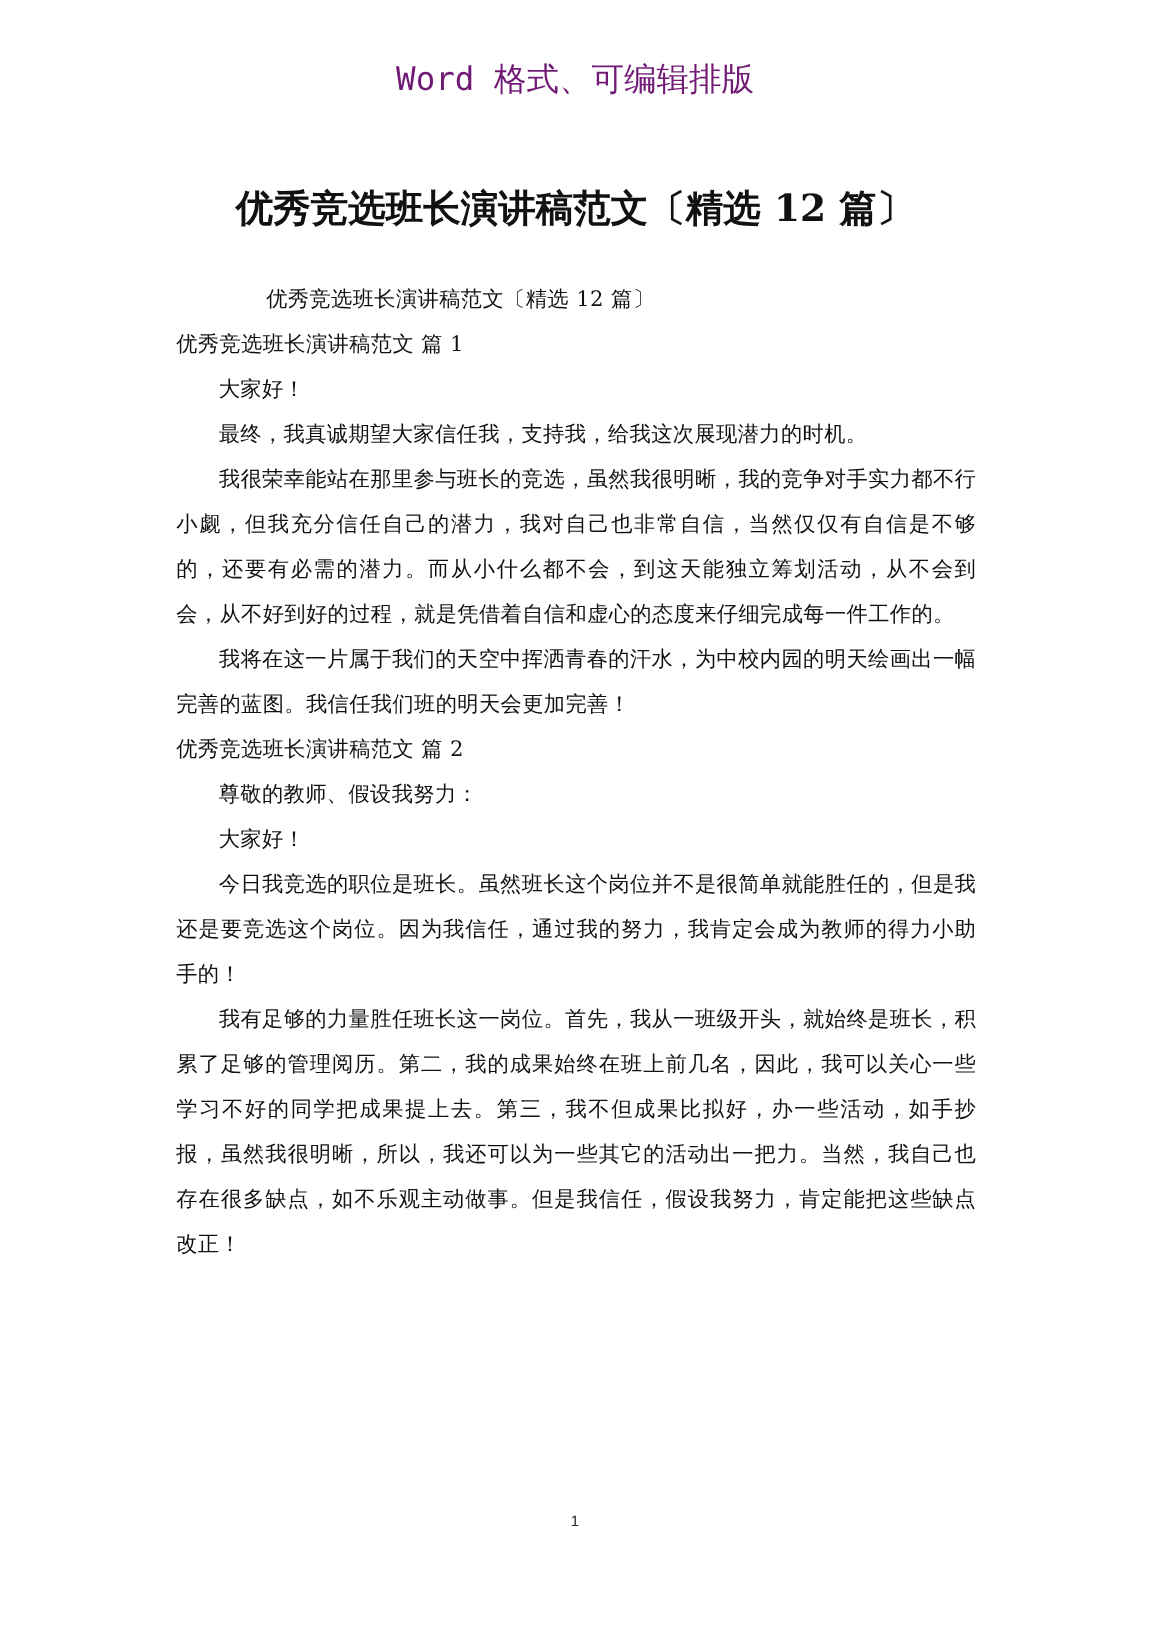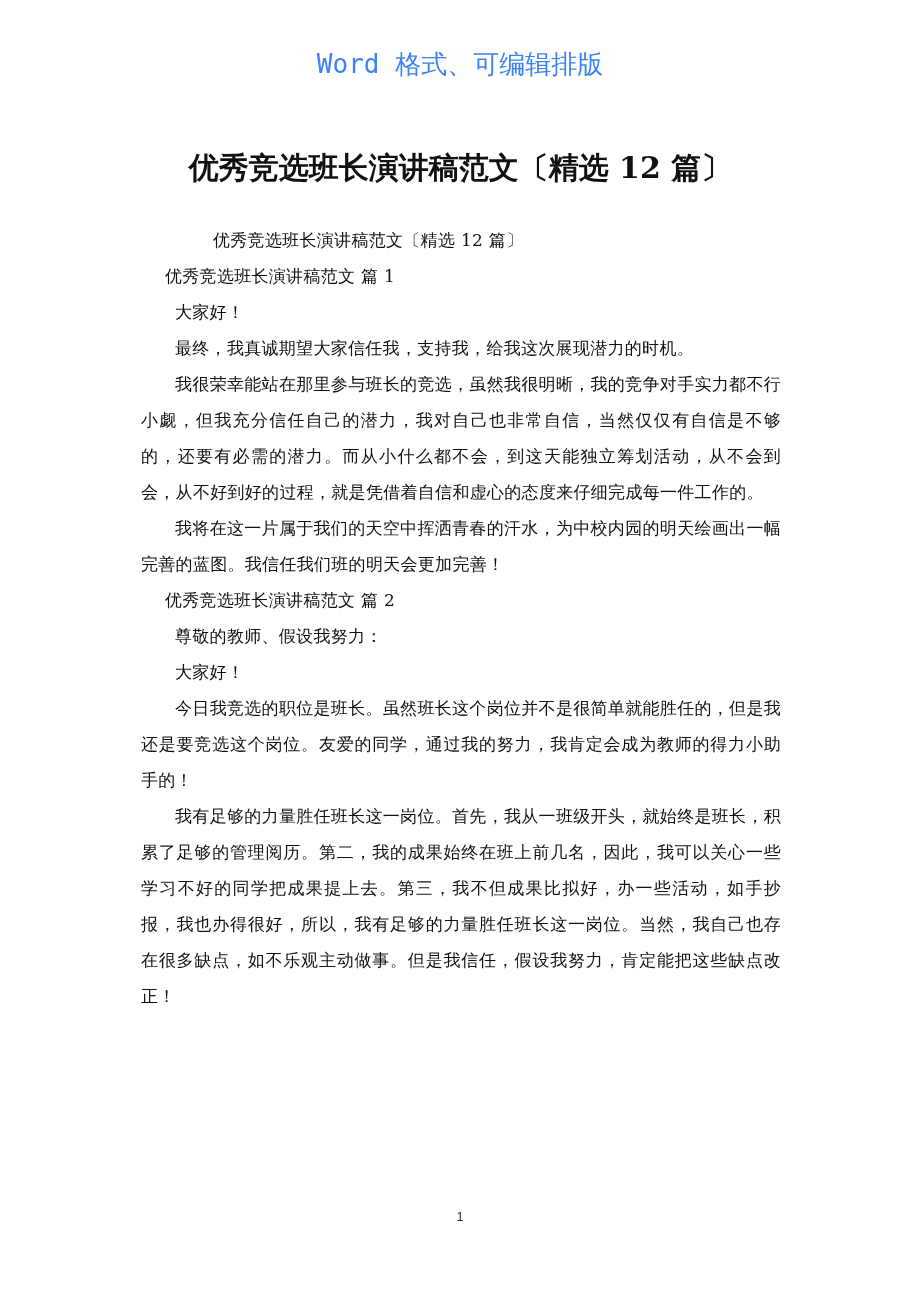--- a/index.html
+++ b/index.html
@@ -16,21 +16,21 @@
       color: #111111;
     }
     .banner {
       position: absolute;
       top: 44px;
       left: 0;
       width: 920px;
       text-align: center;
       font-size: 26px;
       line-height: 40px;
-      color: #3b82f6;
+      color: #701a75;
       font-family: "DejaVu Sans Mono", "Liberation Mono", monospace;
       letter-spacing: 0px;
     }
     .doc-title {
       position: absolute;
       top: 146px;
       left: 0;
       width: 920px;
       text-align: center;
       font-size: 30px;
@@ -56,21 +56,20 @@
       text-align-last: left;
     }
     .content .indent {
       text-indent: 34px;
     }
     .content .subtitle {
       padding-left: 72px;
     }
     .content .heading {
       text-indent: 0;
-      margin-left: 24px;
     }
     .page-number {
       position: absolute;
       top: 1208px;
       left: 0;
       width: 920px;
       text-align: center;
       font-size: 12px;
       line-height: 18px;
       font-family: "Liberation Sans", sans-serif;
@@ -89,17 +88,17 @@
 
   <p class="heading">优秀竞选班长演讲稿范文 篇 1</p>
   <p class="indent">大家好！</p>
   <p class="indent">最终，我真诚期望大家信任我，支持我，给我这次展现潜力的时机。</p>
   <p class="indent">我很荣幸能站在那里参与班长的竞选，虽然我很明晰，我的竞争对手实力都不行小觑，但我充分信任自己的潜力，我对自己也非常自信，当然仅仅有自信是不够的，还要有必需的潜力。而从小什么都不会，到这天能独立筹划活动，从不会到会，从不好到好的过程，就是凭借着自信和虚心的态度来仔细完成每一件工作的。</p>
   <p class="indent">我将在这一片属于我们的天空中挥洒青春的汗水，为中校内园的明天绘画出一幅完善的蓝图。我信任我们班的明天会更加完善！</p>
 
   <p class="heading">优秀竞选班长演讲稿范文 篇 2</p>
   <p class="indent">尊敬的教师、假设我努力：</p>
   <p class="indent">大家好！</p>
-  <p class="indent">今日我竞选的职位是班长。虽然班长这个岗位并不是很简单就能胜任的，但是我还是要竞选这个岗位。友爱的同学，通过我的努力，我肯定会成为教师的得力小助手的！</p>
-  <p class="indent">我有足够的力量胜任班长这一岗位。首先，我从一班级开头，就始终是班长，积累了足够的管理阅历。第二，我的成果始终在班上前几名，因此，我可以关心一些学习不好的同学把成果提上去。第三，我不但成果比拟好，办一些活动，如手抄报，我也办得很好，所以，我有足够的力量胜任班长这一岗位。当然，我自己也存在很多缺点，如不乐观主动做事。但是我信任，假设我努力，肯定能把这些缺点改正！</p>
+  <p class="indent">今日我竞选的职位是班长。虽然班长这个岗位并不是很简单就能胜任的，但是我还是要竞选这个岗位。因为我信任，通过我的努力，我肯定会成为教师的得力小助手的！</p>
+  <p class="indent">我有足够的力量胜任班长这一岗位。首先，我从一班级开头，就始终是班长，积累了足够的管理阅历。第二，我的成果始终在班上前几名，因此，我可以关心一些学习不好的同学把成果提上去。第三，我不但成果比拟好，办一些活动，如手抄报，虽然我很明晰，所以，我还可以为一些其它的活动出一把力。当然，我自己也存在很多缺点，如不乐观主动做事。但是我信任，假设我努力，肯定能把这些缺点改正！</p>
 </div>
 
 <div class="page-number">1</div>
 
 </body></html>

